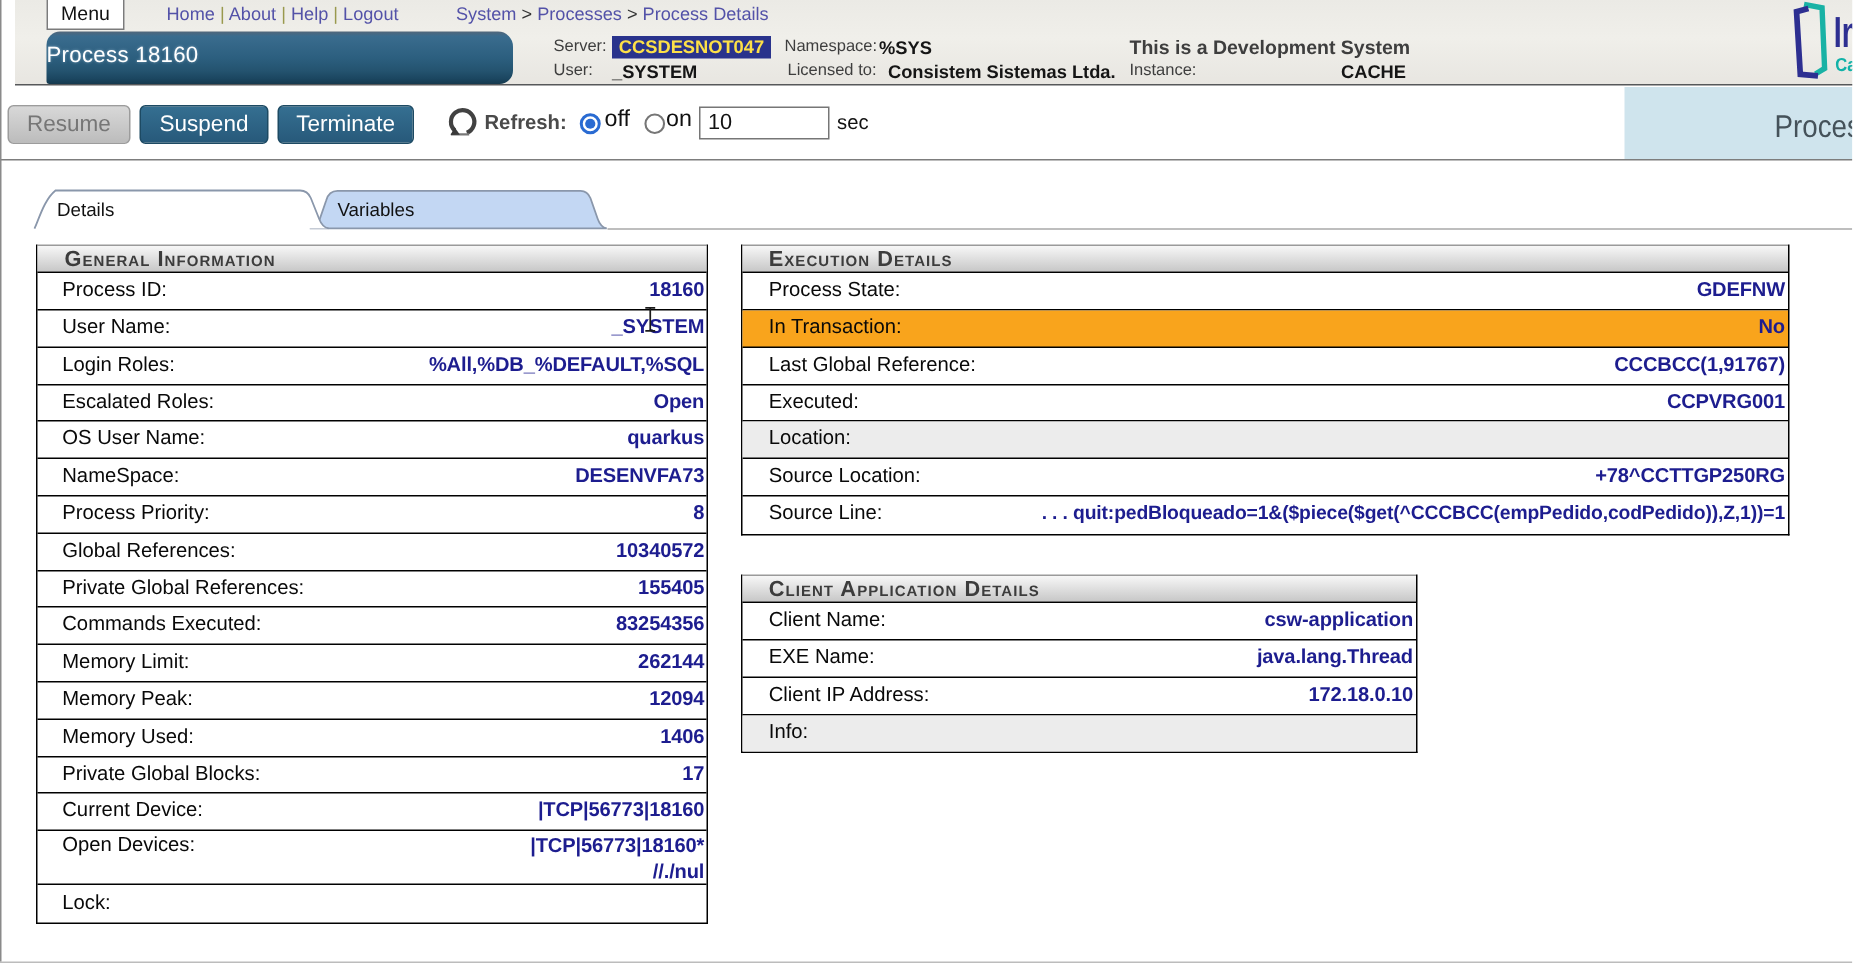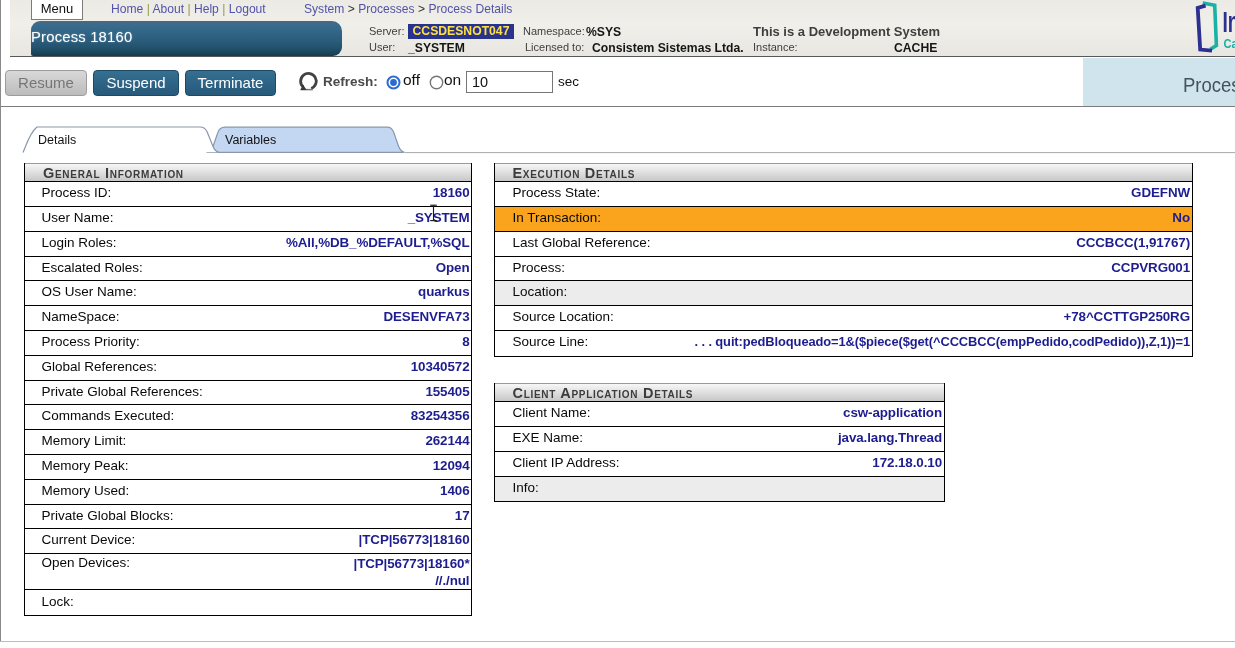--- a/index.html
+++ b/index.html
@@ -190,21 +190,21 @@
       </div>
     <div class="row orange">
         <span class="lb" style="left:18px;">In Transaction:</span>
         <span class="vl">No</span>
       </div>
     <div class="row">
         <span class="lb" style="left:18px;">Last Global Reference:</span>
         <span class="vl">CCCBCC(1,91767)</span>
       </div>
     <div class="row">
-        <span class="lb" style="left:18px;">Process:</span>
+        <span class="lb" style="left:18px;">Executed:</span>
         <span class="vl">CCPVRG001</span>
       </div>
     <div class="row grey">
         <span class="lb" style="left:18px;">Location:</span>
       </div>
     <div class="row">
         <span class="lb" style="left:18px;">Source Location:</span>
         <span class="vl">+78^CCTTGP250RG</span>
       </div>
     <div class="row last">

